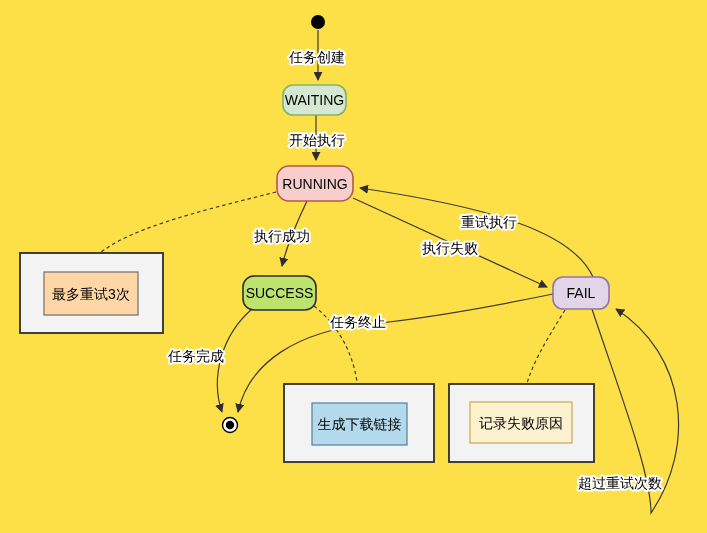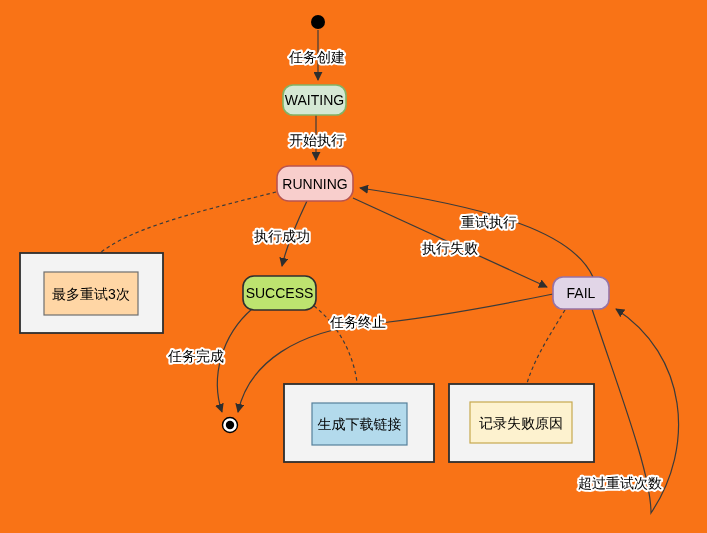--- a/index.html
+++ b/index.html
@@ -5,21 +5,21 @@
   html, body {
     margin: 0;
     padding: 0;
     background: #ffffff;
     font-family: "Liberation Sans", "DejaVu Sans", sans-serif;
   }
   .canvas {
     position: relative;
     width: 707px;
     height: 533px;
-    background: #f97316;
+    background: #fde047;
     overflow: hidden;
   }
   svg { display: block; }
   .edge {
     fill: none;
     stroke: #3b3b3b;
     stroke-width: 1.2;
   }
   .edge.dashed {
     stroke-dasharray: 3.5 3;

